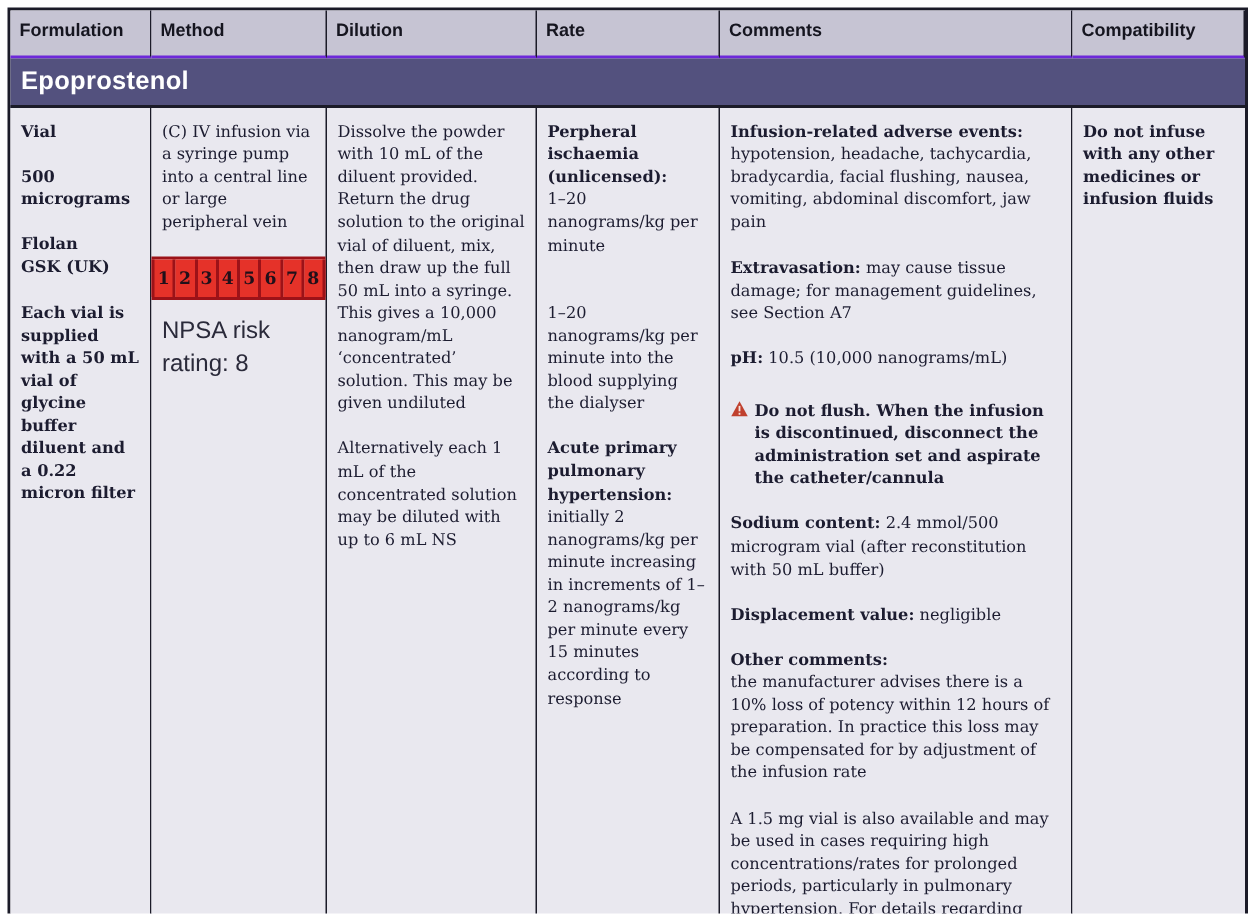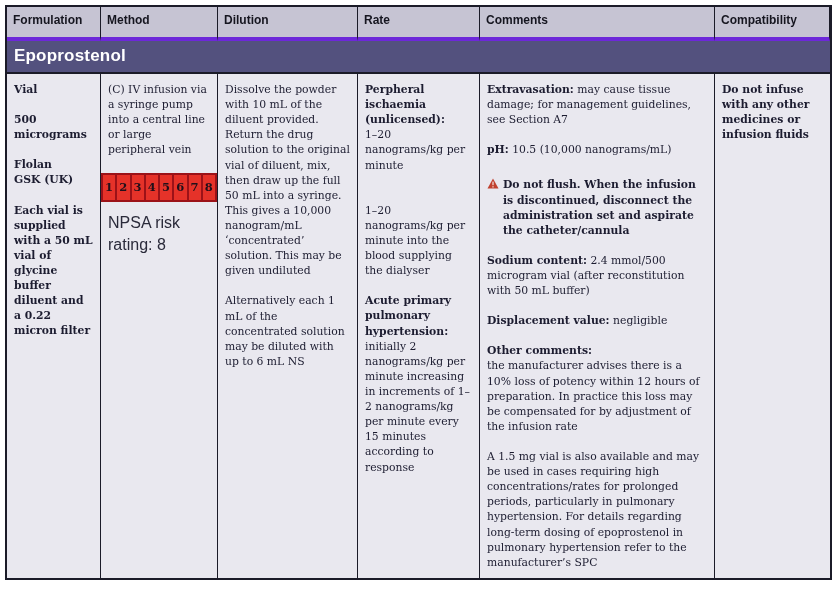--- a/index.html
+++ b/index.html
@@ -13,21 +13,21 @@
     width: 827px;
   }
 
   .th {
     background: #c6c4d3;
     color: #15151f;
     font-weight: bold;
     font-size: 12px;
     padding: 6px 6px 10px 6px;
     border-right: 1px solid #1b1b28;
-    border-bottom: 4px solid #6d28d9;
+    border-bottom: 2px solid #6d28d9;
   }
   .th:last-child { border-right: none; }
 
   .band {
     grid-column: 1 / -1;
     background: #53517e;
     color: #ffffff;
     font-weight: bold;
     font-size: 17px;
     padding: 5px 0 6px 7px;
@@ -119,20 +119,21 @@
     <p>Alternatively each 1 mL of the concentrated solution may be diluted with up to 6 mL NS</p>
   </div>
 
   <div class="td">
     <p><span class="b">Perpheral ischaemia (unlicensed):</span><br><span>1–20 nanograms/kg per minute</span></p>
     <p><br><span>1–20 nanograms/kg per minute into the blood supplying the dialyser</span></p>
     <p><span class="b">Acute primary pulmonary hypertension:</span><br><span>initially 2 nanograms/kg per minute increasing in increments of 1–2 nanograms/kg per minute every 15 minutes according to response</span></p>
   </div>
 
   <div class="td">
+    <p><span class="b">Infusion-related adverse events:</span> <span>hypotension, headache, tachycardia, bradycardia, facial flushing, nausea, vomiting, abdominal discomfort, jaw pain</span></p>
     <p><span class="b">Extravasation:</span> <span>may cause tissue damage; for management guidelines, see Section A7</span></p>
     <p><span class="b">pH:</span> <span>10.5 (10,000 nanograms/mL)</span></p>
     <p class="warn-para">
       <span class="warning-icon"><svg width="12" height="11" viewBox="0 0 12 11">
             <path d="M6 0.5 L11.5 10.5 L0.5 10.5 Z" fill="#c0402e"></path>
             <rect x="5.4" y="3.6" width="1.2" height="3.6" fill="#f6e2dc"></rect>
             <rect x="5.4" y="8.2" width="1.2" height="1.3" fill="#f6e2dc"></rect>
           </svg></span>
       <span class="b">Do not flush. When the infusion is discontinued, disconnect the administration set and aspirate the catheter/cannula</span>
     </p>

